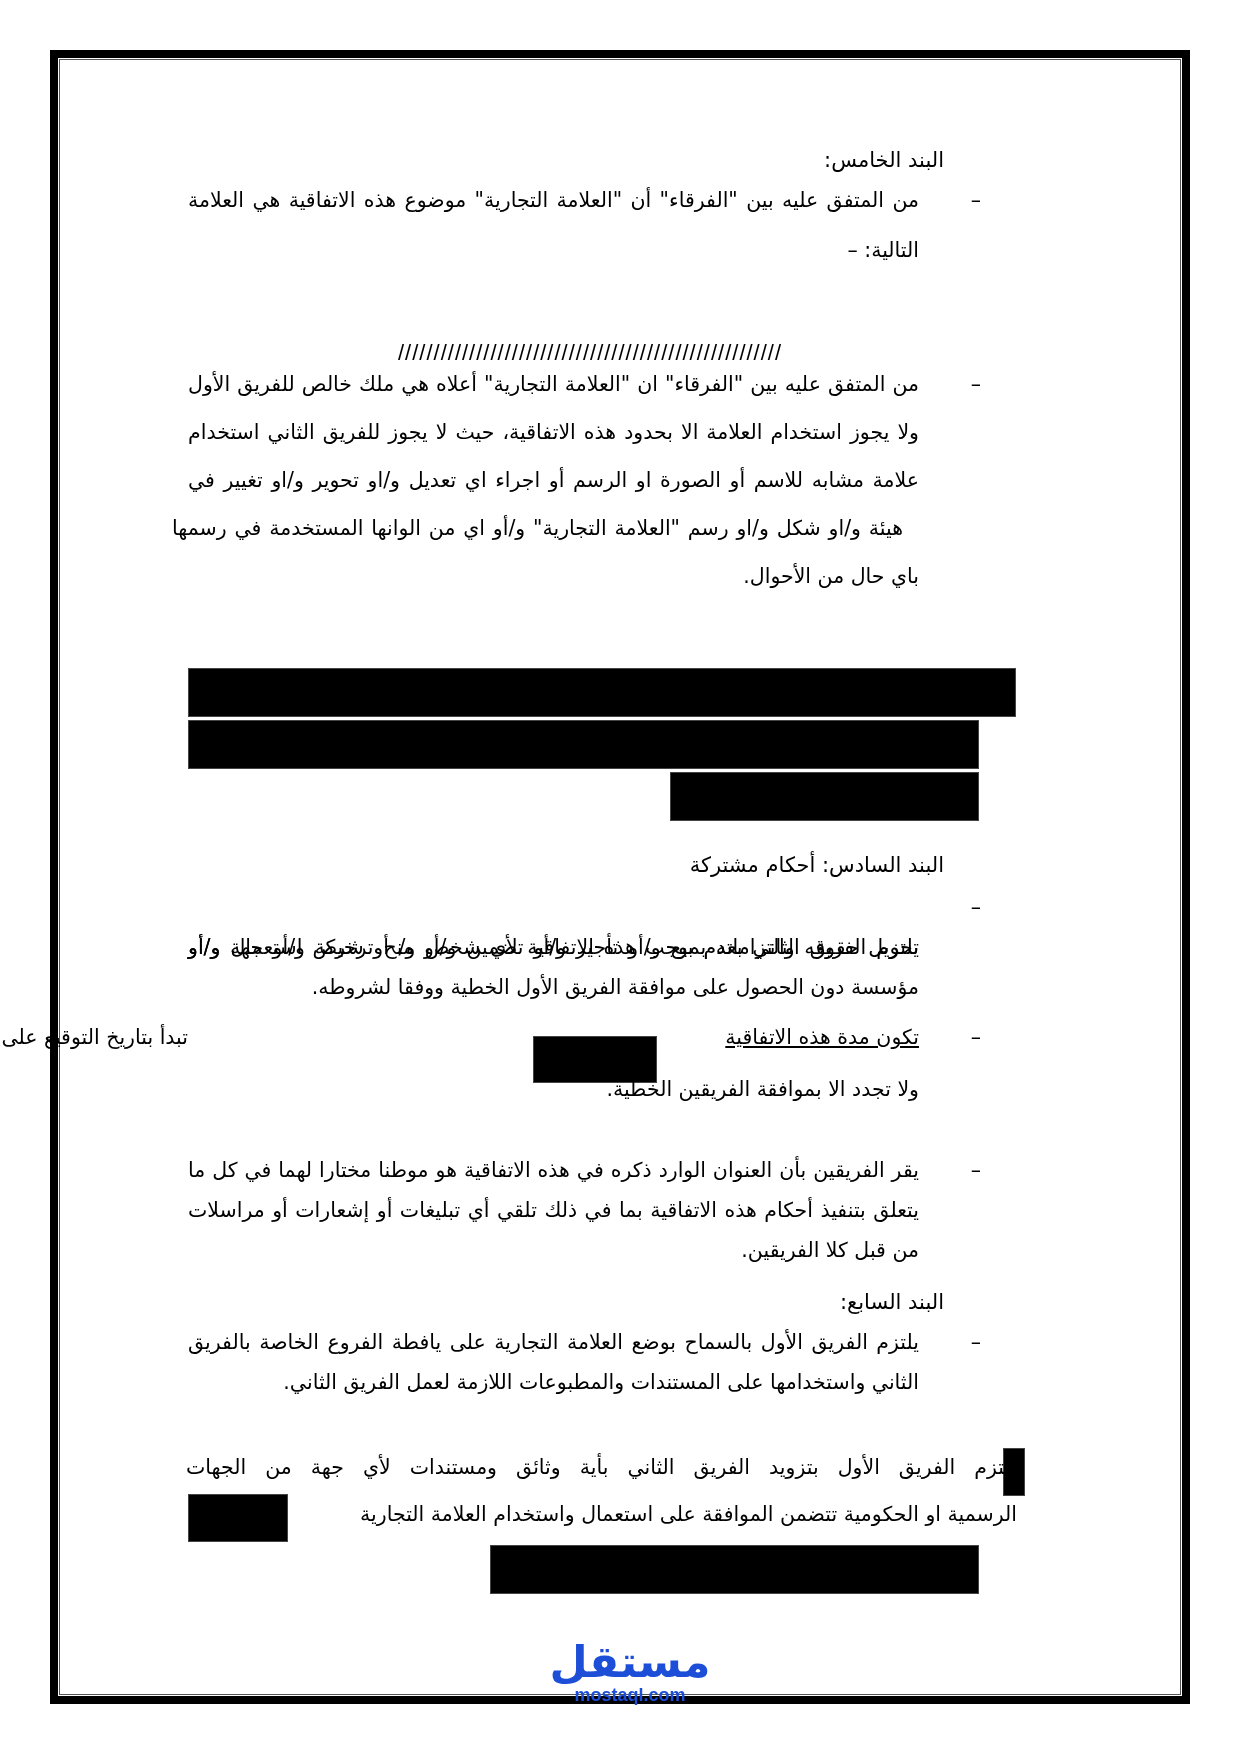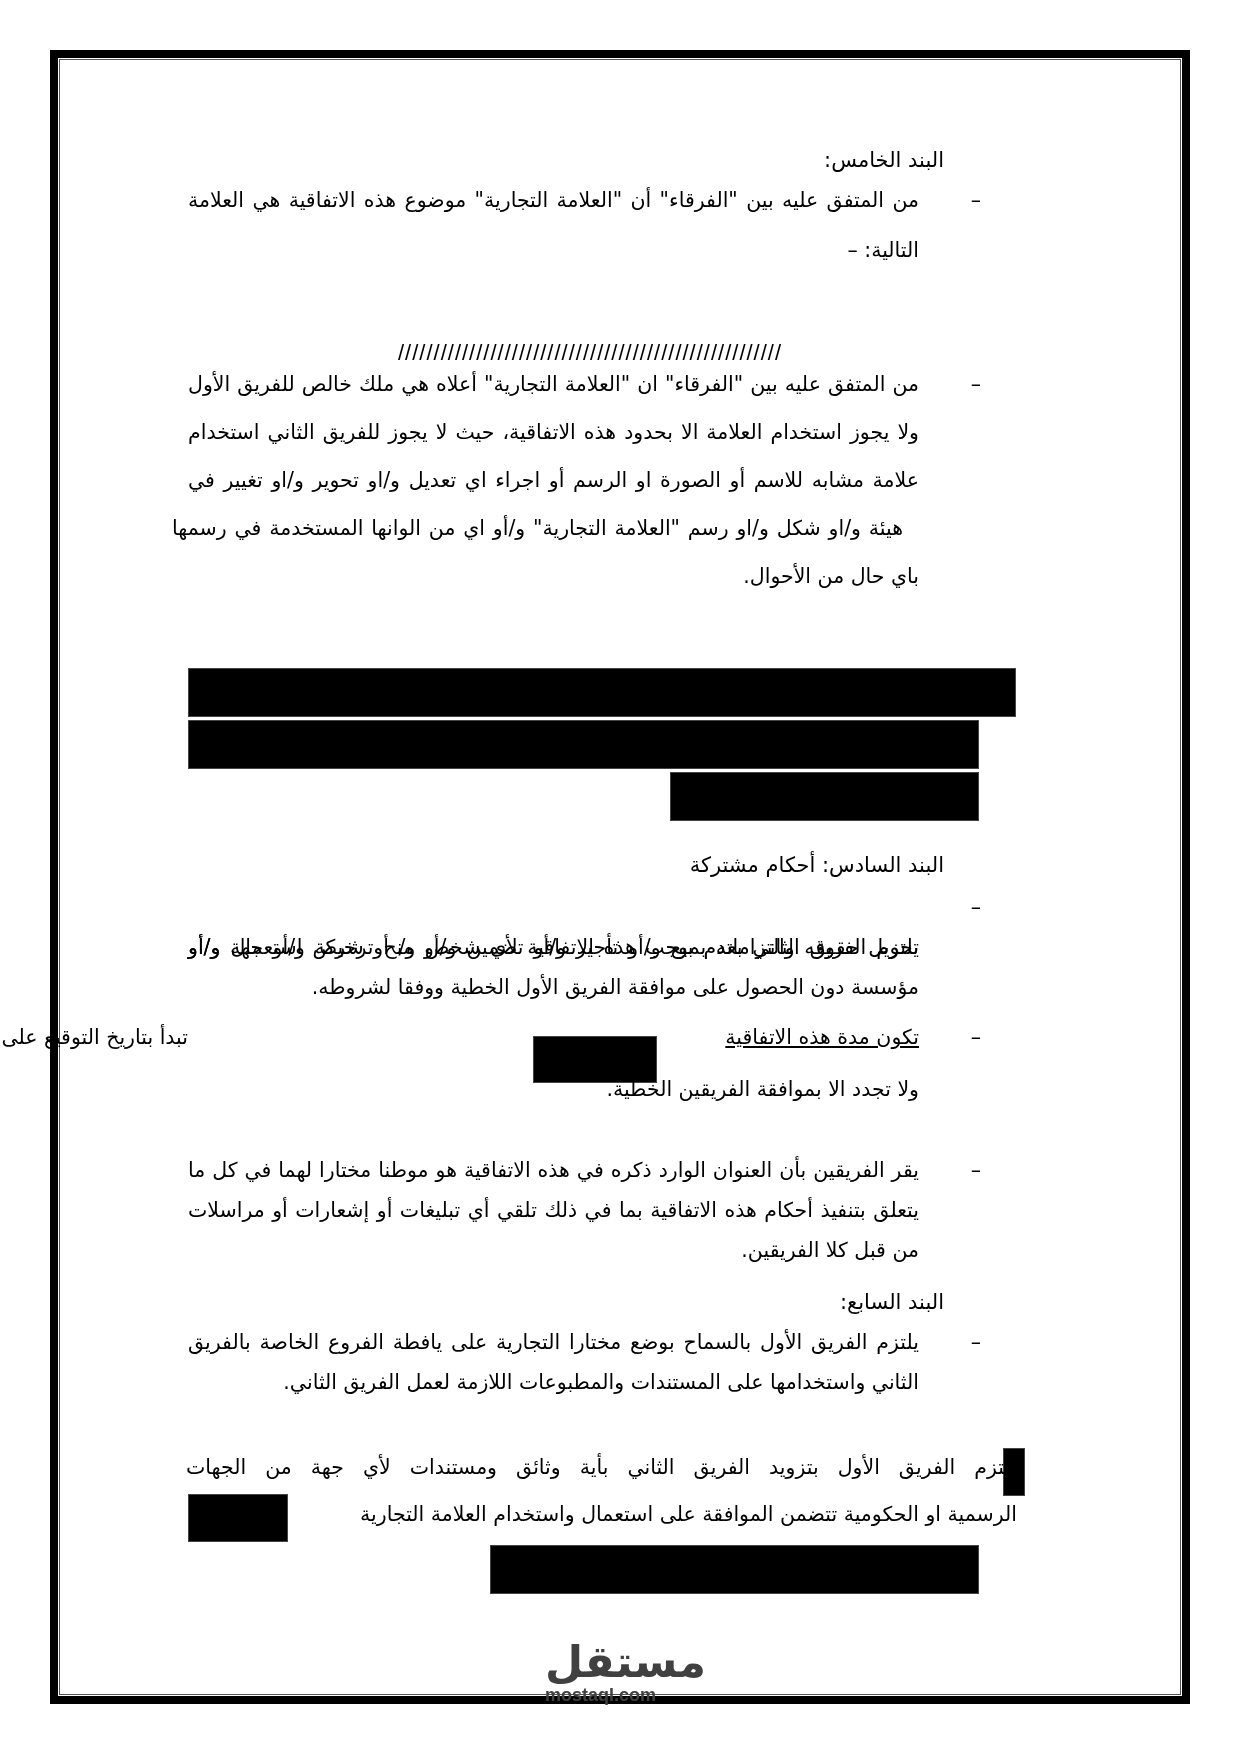--- a/index.html
+++ b/index.html
@@ -8,21 +8,21 @@
   .frame-outer { position:absolute; left:50px; top:50px; width:1140px; height:1654px;
                  border:8px solid #000; box-sizing:border-box; }
   .frame-inner { position:absolute; left:59px; top:59px; width:1122px; height:1636px;
                  border:1px solid #555; box-sizing:border-box; }
   .abs { position:absolute; direction:rtl; text-align:right; white-space:nowrap; }
   .heading { font-weight:normal; font-size:21px; right:0; }
   .line { font-size:20.5px; right:0; }
   .justify { text-align:justify; text-align-last:justify; }
   .redact { position:absolute; background:#000; border:1px solid #444; box-sizing:border-box; }
   .slashes { position:absolute; font-size:22px; letter-spacing:1px; direction:ltr; font-family:"Liberation Sans", sans-serif; }
-  .watermark { position:absolute; left:545px; top:1640px; width:170px; color:#404040; }
+  .watermark { position:absolute; left:545px; top:1640px; width:170px; text-align:center; color:#1d4ed8; }
   .wm-ar { font-size:44px; font-weight:bold; line-height:44px; font-family:"DejaVu Sans", sans-serif; }
   .wm-en { font-size:18px; font-weight:bold; line-height:18px; font-family:"Liberation Sans", sans-serif; margin-top:2px; }
 </style>
 </head>
 <body>
 
 <div class="frame-outer"></div>
 <div class="frame-inner"></div>
 
 <div class="abs heading" style="right:297px; top:148px;">البند الخامس:</div>
@@ -58,21 +58,21 @@
 <div class="abs line" style="right:322px; top:1077px;">ولا تجدد الا بموافقة الفريقين الخطية.</div>
 
 <div class="abs line" style="right:260px; top:1158px; width:793px;">–</div>
 <div class="abs line justify" style="right:322px; top:1158px; width:731px;">يقر الفريقين بأن العنوان الوارد ذكره في هذه الاتفاقية هو موطنا مختارا لهما في كل ما</div>
 <div class="abs line justify" style="right:322px; top:1198px; width:731px;">يتعلق بتنفيذ أحكام هذه الاتفاقية بما في ذلك تلقي أي تبليغات أو إشعارات أو مراسلات</div>
 <div class="abs line" style="right:322px; top:1238px;">من قبل كلا الفريقين.</div>
 
 <div class="abs heading" style="right:297px; top:1290px;">البند السابع:</div>
 
 <div class="abs line" style="right:260px; top:1330px; width:793px;">–</div>
-<div class="abs line justify" style="right:322px; top:1330px; width:731px;">يلتزم الفريق الأول بالسماح بوضع مختارا التجارية على يافطة الفروع الخاصة بالفريق</div>
+<div class="abs line justify" style="right:322px; top:1330px; width:731px;">يلتزم الفريق الأول بالسماح بوضع العلامة التجارية على يافطة الفروع الخاصة بالفريق</div>
 <div class="abs line" style="right:322px; top:1370px;">الثاني واستخدامها على المستندات والمطبوعات اللازمة لعمل الفريق الثاني.</div>
 
 <div class="redact" style="left:1003px; top:1448px; width:22px; height:48px;"></div>
 <div class="abs line justify" style="right:224px; top:1455px; width:831px;">يلتزم الفريق الأول بتزويد الفريق الثاني بأية وثائق ومستندات لأي جهة من الجهات</div>
 <div class="abs line" style="right:224px; top:1502px;">الرسمية او الحكومية تتضمن الموافقة على استعمال واستخدام العلامة التجارية</div>
 <div class="redact" style="left:188px; top:1494px; width:100px; height:48px;"></div>
 <div class="redact" style="left:490px; top:1545px; width:489px; height:49px;"></div>
 
 <div class="watermark">
   <div class="wm-ar">مستقل</div>

